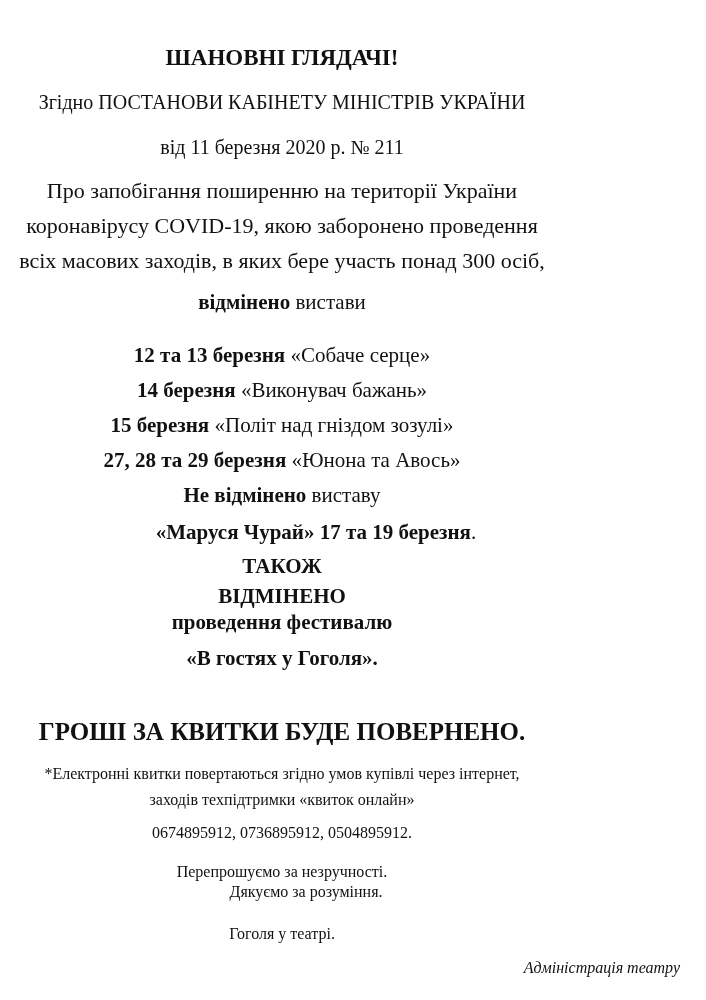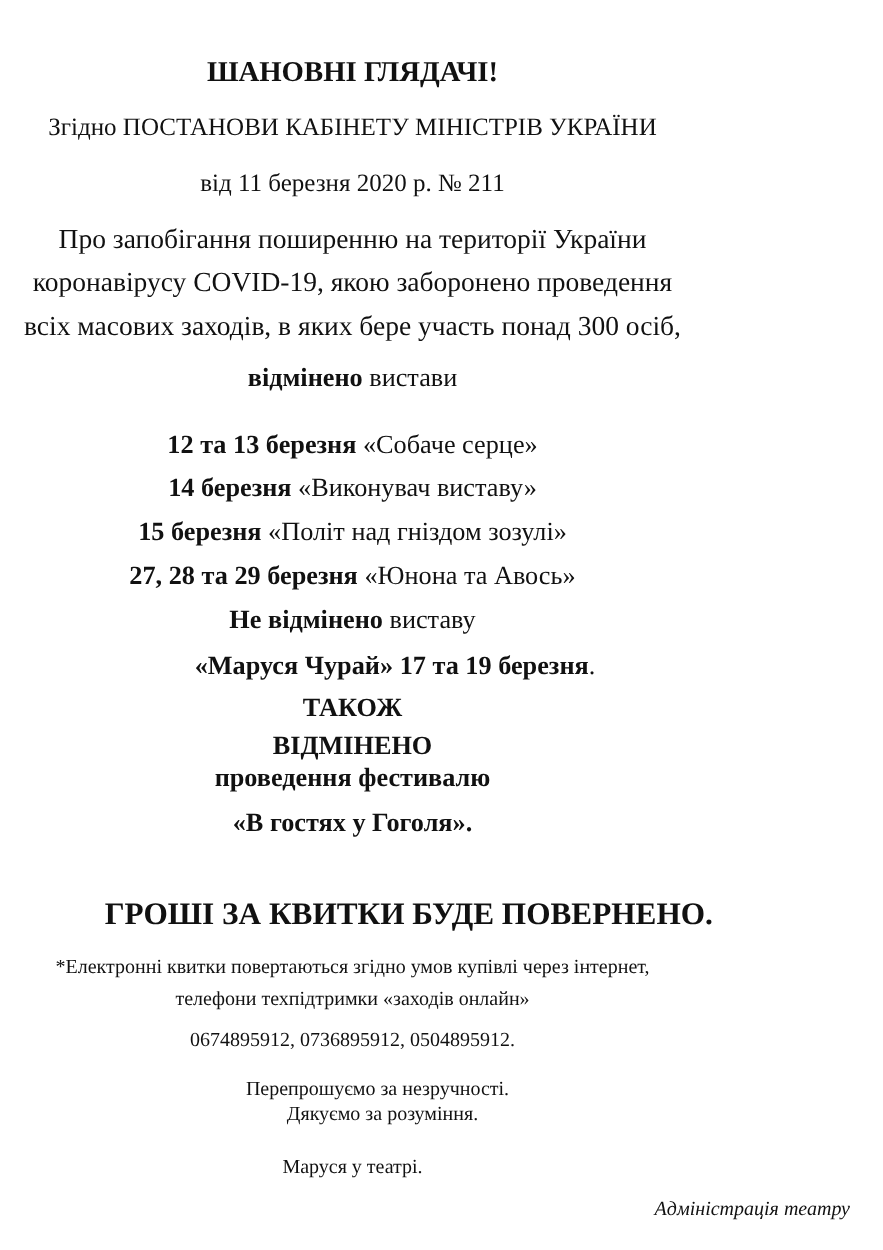--- a/index.html
+++ b/index.html
@@ -36,48 +36,48 @@
   <div class="line para" style="top:250px;">всіх масових заходів, в яких бере участь понад 300 осіб,</div>
 
   <div class="line show" style="top:292px;">
     <span class="b">відмінено</span><span> вистави</span>
   </div>
 
   <div class="line show" style="top:345px;">
     <span class="b">12 та 13 березня</span><span> «Собаче серце»</span>
   </div>
   <div class="line show" style="top:380px;">
-    <span class="b">14 березня</span><span> «Виконувач виставу»</span>
+    <span class="b">14 березня</span><span> «Виконувач бажань»</span>
   </div>
   <div class="line show" style="top:415px;text-align:center;">
     <span class="b">15 березня</span><span> «Політ над гніздом зозулі»</span>
   </div>
   <div class="line show" style="top:450px;">
     <span class="b">27, 28 та 29 березня</span><span> «Юнона та Авось»</span>
   </div>
 
   <div class="line show" style="top:485px;">
     <span class="b">Не відмінено</span><span> виставу</span>
   </div>
   <div class="line show" style="top:522px;margin-left:34px;">
     <span class="b">«Маруся Чурай» 17 та 19 березня</span><span>.</span>
   </div>
 
   <div class="line show b" style="top:556px;">ТАКОЖ</div>
   <div class="line show b" style="top:586px;">ВІДМІНЕНО</div>
   <div class="line show b" style="top:612px;">проведення фестивалю</div>
   <div class="line show b" style="top:648px;">«В гостях у Гоголя».</div>
 
-  <div class="line money" style="top:719px;margin-left:45px;">ГРОШІ ЗА КВИТКИ БУДЕ ПОВЕРНЕНО.</div>
+  <div class="line money" style="top:719px;">ГРОШІ ЗА КВИТКИ БУДЕ ПОВЕРНЕНО.</div>
 
   <div class="line note" style="top:766px;">*Електронні квитки повертаються згідно умов купівлі через інтернет,</div>
-  <div class="line note" style="top:792px;">телефони техпідтримки «заходів онлайн»</div>
+  <div class="line note" style="top:792px;">заходів техпідтримки «квиток онлайн»</div>
 
   <div class="line small" style="top:825px;">0674895912, 0736895912, 0504895912.</div>
 
-  <div class="line small" style="top:864px;padding-left:20px;">Перепрошуємо за незручності.</div>
+  <div class="line small" style="top:864px;">Перепрошуємо за незручності.</div>
   <div class="line small" style="top:884px;margin-left:24px;">Дякуємо за розуміння.</div>
 
-  <div class="line small" style="top:926px;">Маруся у театрі.</div>
+  <div class="line small" style="top:926px;">Гоголя у театрі.</div>
 
   <div class="sign" style="top:960px;margin-left:21px;">Адміністрація театру</div>
 
 </div>
 
 </body></html>

